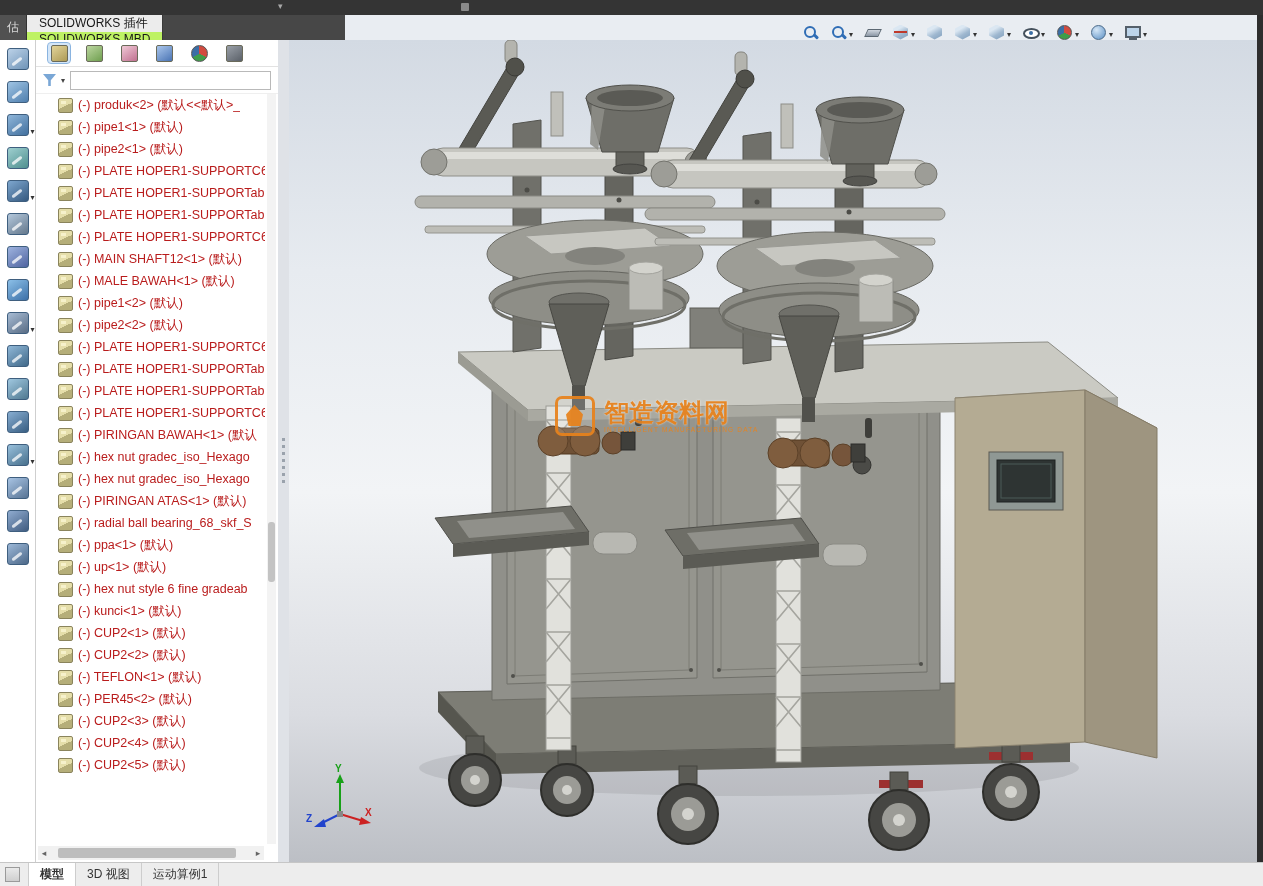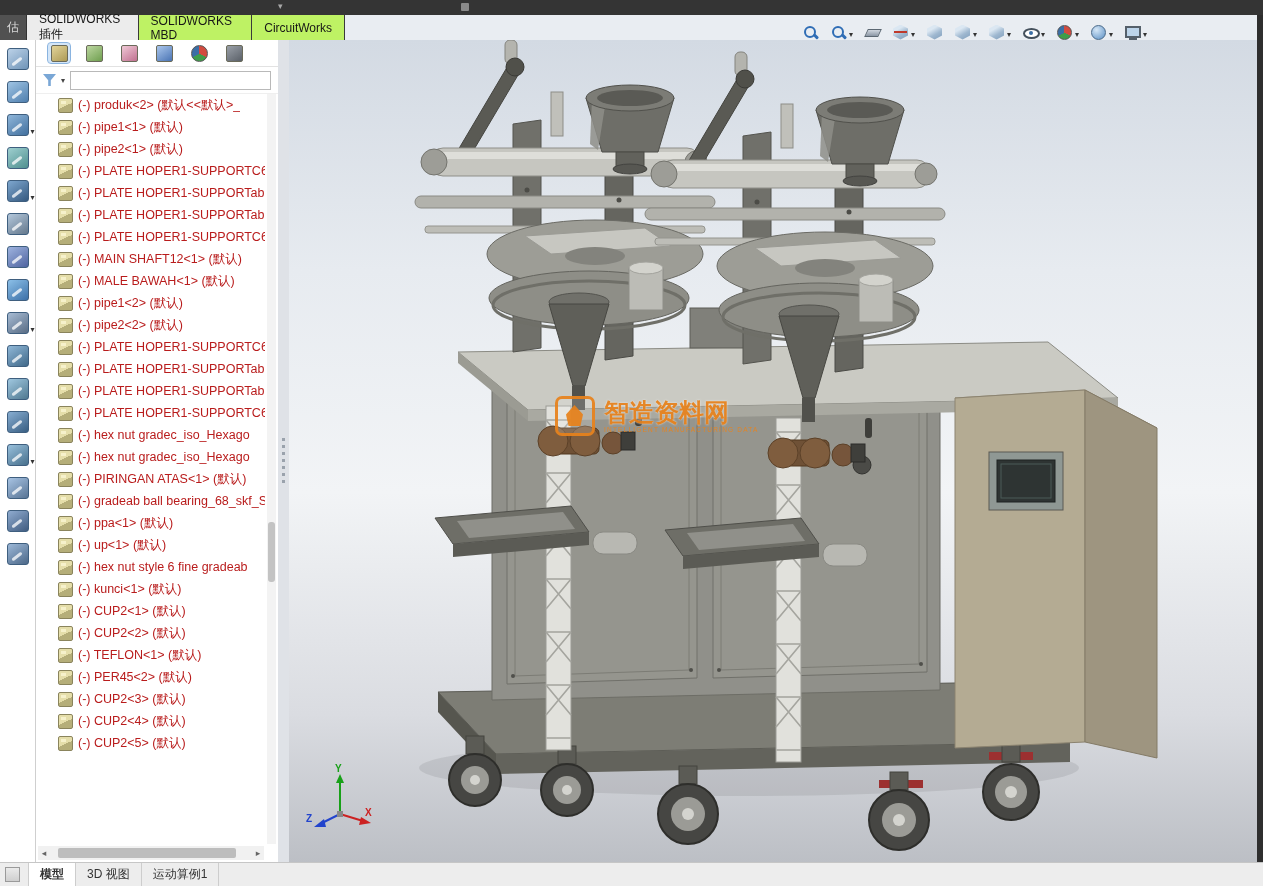--- a/index.html
+++ b/index.html
@@ -98,21 +98,21 @@
 </style>
 </head>
 <body style="--wm: #e8831d; --axx: #cc2222; --axy: #18a018; --axz: #2244cc;">
 
 <div id="titlebar">
   <span id="title-caret">▾</span>
   <span id="title-mini"></span>
 </div>
 <div id="cmdstrip">
   <div class="partialtab">估</div>
-  <div id="cmd-tabs" style="display:flex;align-items:stretch;">
+  <div id="cmd-tabs" style="display:flex;align-items:stretch;flex-direction:column;">
       <div class="cmdtab active">SOLIDWORKS 插件</div>
       <div class="cmdtab">SOLIDWORKS MBD</div>
       <div class="cmdtab">CircuitWorks</div>
     </div>
 </div>
 <div id="toolbar-gap"></div>
 
 <div id="leftrail">
     <div class="railbtn">
       <span class="chip" style="background: linear-gradient(145deg, rgb(188, 210, 232), rgb(111, 148, 184));"></span>
@@ -250,33 +250,37 @@
       <div class="trow">
         <span class="part-icon"></span>
         <span class="tlabel">(-) PLATE HOPER1-SUPPORTab</span>
       </div>
       <div class="trow">
         <span class="part-icon"></span>
         <span class="tlabel">(-) PLATE HOPER1-SUPPORTC6</span>
       </div>
       <div class="trow">
         <span class="part-icon"></span>
+        <span class="tlabel">(-) PIRINGAN BAWAH&lt;1&gt; (默认</span>
+      </div>
+      <div class="trow">
+        <span class="part-icon"></span>
         <span class="tlabel">(-) hex nut gradec_iso_Hexago</span>
       </div>
       <div class="trow">
         <span class="part-icon"></span>
         <span class="tlabel">(-) hex nut gradec_iso_Hexago</span>
       </div>
       <div class="trow">
         <span class="part-icon"></span>
         <span class="tlabel">(-) PIRINGAN ATAS&lt;1&gt; (默认)</span>
       </div>
       <div class="trow">
         <span class="part-icon"></span>
-        <span class="tlabel">(-) gradeab ball bearing_68_skf_S</span>
+        <span class="tlabel">(-) radial ball bearing_68_skf_S</span>
       </div>
       <div class="trow">
         <span class="part-icon"></span>
         <span class="tlabel">(-) ppa&lt;1&gt; (默认)</span>
       </div>
       <div class="trow">
         <span class="part-icon"></span>
         <span class="tlabel">(-) up&lt;1&gt; (默认)</span>
       </div>
       <div class="trow">

